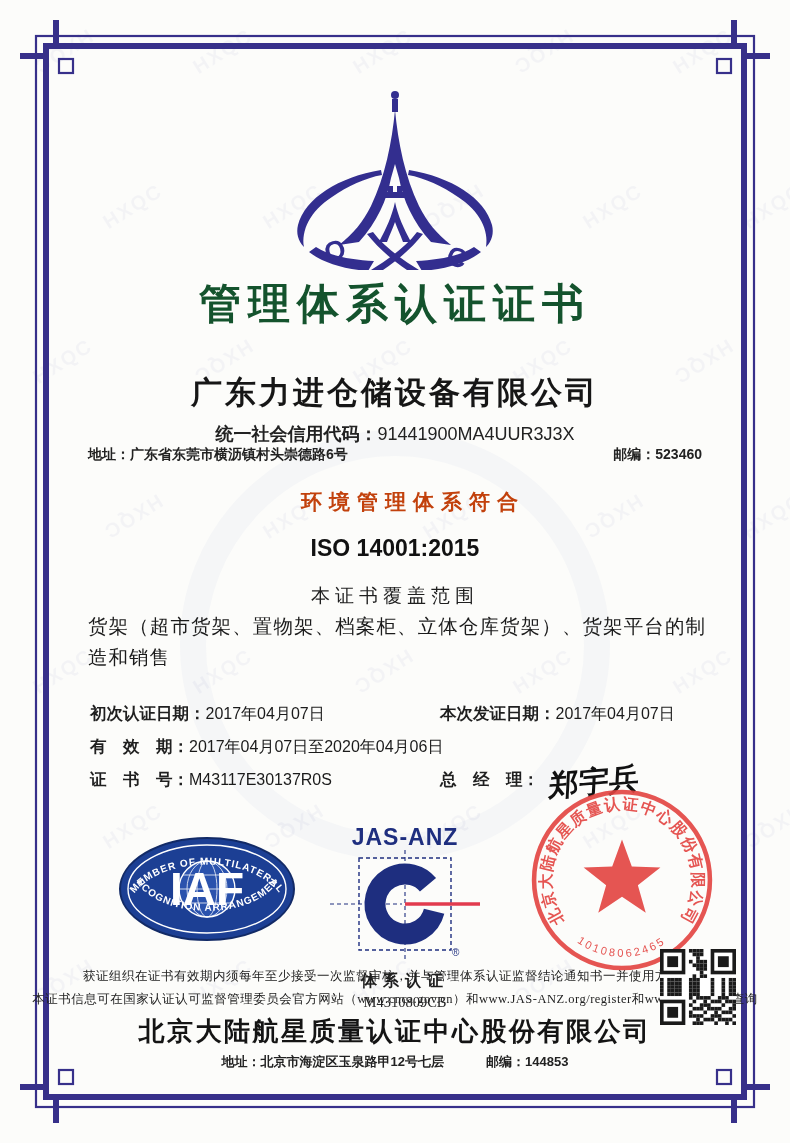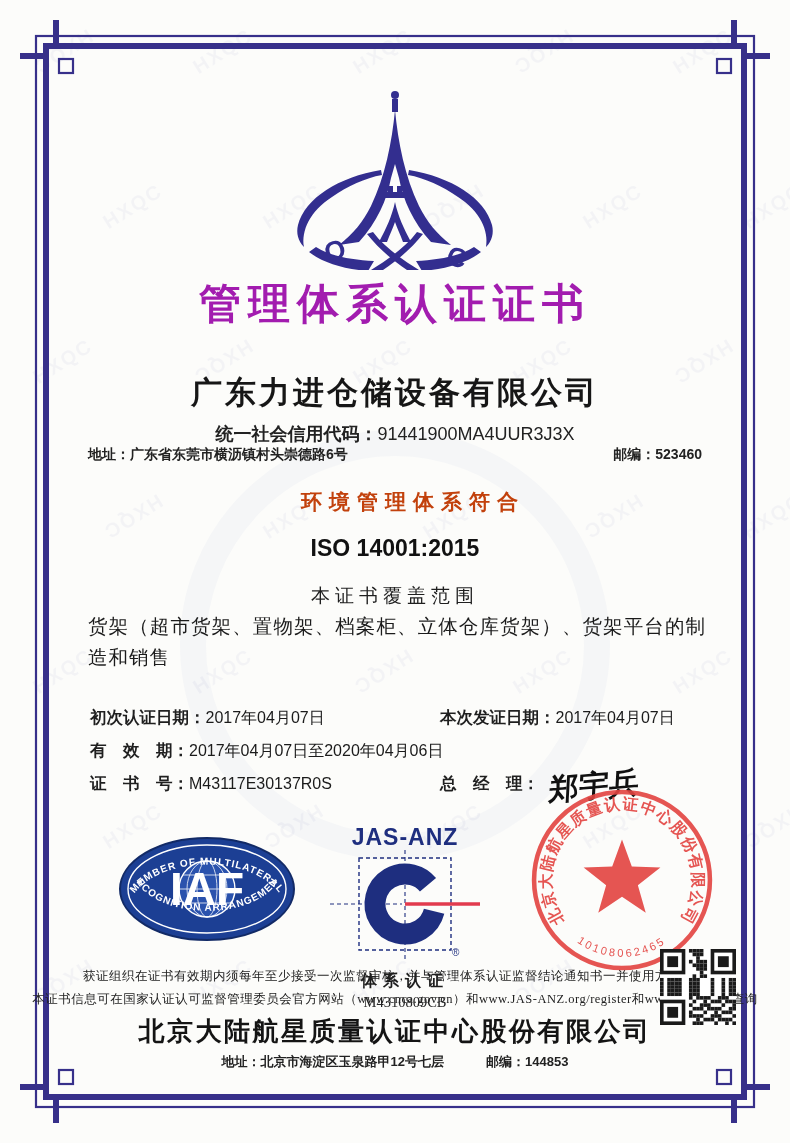--- a/index.html
+++ b/index.html
@@ -17,34 +17,34 @@
     position:absolute; font-family:"Liberation Sans", sans-serif;
     font-weight:bold; font-size:20px; color:#6f7ab8; opacity:0.06;
     transform:rotate(-32deg); letter-spacing:2px; pointer-events:none;
   }
   .wm-circle {
     position:absolute; left:180px; top:430px; width:430px; height:430px;
     border:26px solid rgba(110,140,195,0.05); border-radius:50%;
     pointer-events:none;
   }
 
-  .title { top:276px; font-size:42px; font-weight:bold; letter-spacing:7px; color:#a21caf; }
+  .title { top:276px; font-size:42px; font-weight:bold; letter-spacing:7px; color:#14532d; }
   .certify { top:346px; font-size:18px; letter-spacing:7px; color:#2a2a2a; }
   .company { top:372px; font-size:31px; font-weight:bold; letter-spacing:3px; color:#161616; }
   .codeline { top:422px; font-size:18px; font-family:"Liberation Sans", sans-serif; color:#222; }
   .addr-row { top:446px; left:88px; width:614px; display:flex; justify-content:space-between;
               font-size:14px; font-weight:bold; font-family:"Liberation Sans", sans-serif; color:#222; }
   .envline { top:488px; font-size:21px; font-weight:bold; letter-spacing:7px; color:#c2410c;padding-left:36px; }
   .isoline { top:535px; font-size:23px; font-weight:bold; font-family:"Liberation Sans", sans-serif; color:#111; }
   .scopehead { top:583px; font-size:19px; letter-spacing:5px; color:#1f1f1f; }
   .scopetext { top:611px; left:88px; width:618px; font-size:19.5px; line-height:31px;
                letter-spacing:1px; color:#1b1b1b; text-align:justify; }
 
   .info-grid { left:90px; top:696px; width:614px; font-size:16.5px; }
-  .irow { position:relative; height:33px; line-height:43px; white-space:nowrap; }
+  .irow { position:relative; height:33px; line-height:35px; white-space:nowrap; }
   .irow .lab { font-weight:bold; color:#1f1f1f; }
   .irow .val { color:#1b1b1b; font-family:"Liberation Sans", sans-serif; font-size:16px; }
   .irow .rcol { position:absolute; left:350px; top:0; }
   .signature {
     display:inline-block; font-size:30px; font-weight:bold; color:#111;
     transform:rotate(-5deg) skewX(-8deg); vertical-align:middle; margin-left:10px;
     font-family:"DejaVu Serif", serif;
   }
 
   .jas-block { left:330px; top:824px; width:150px; text-align:center; }

